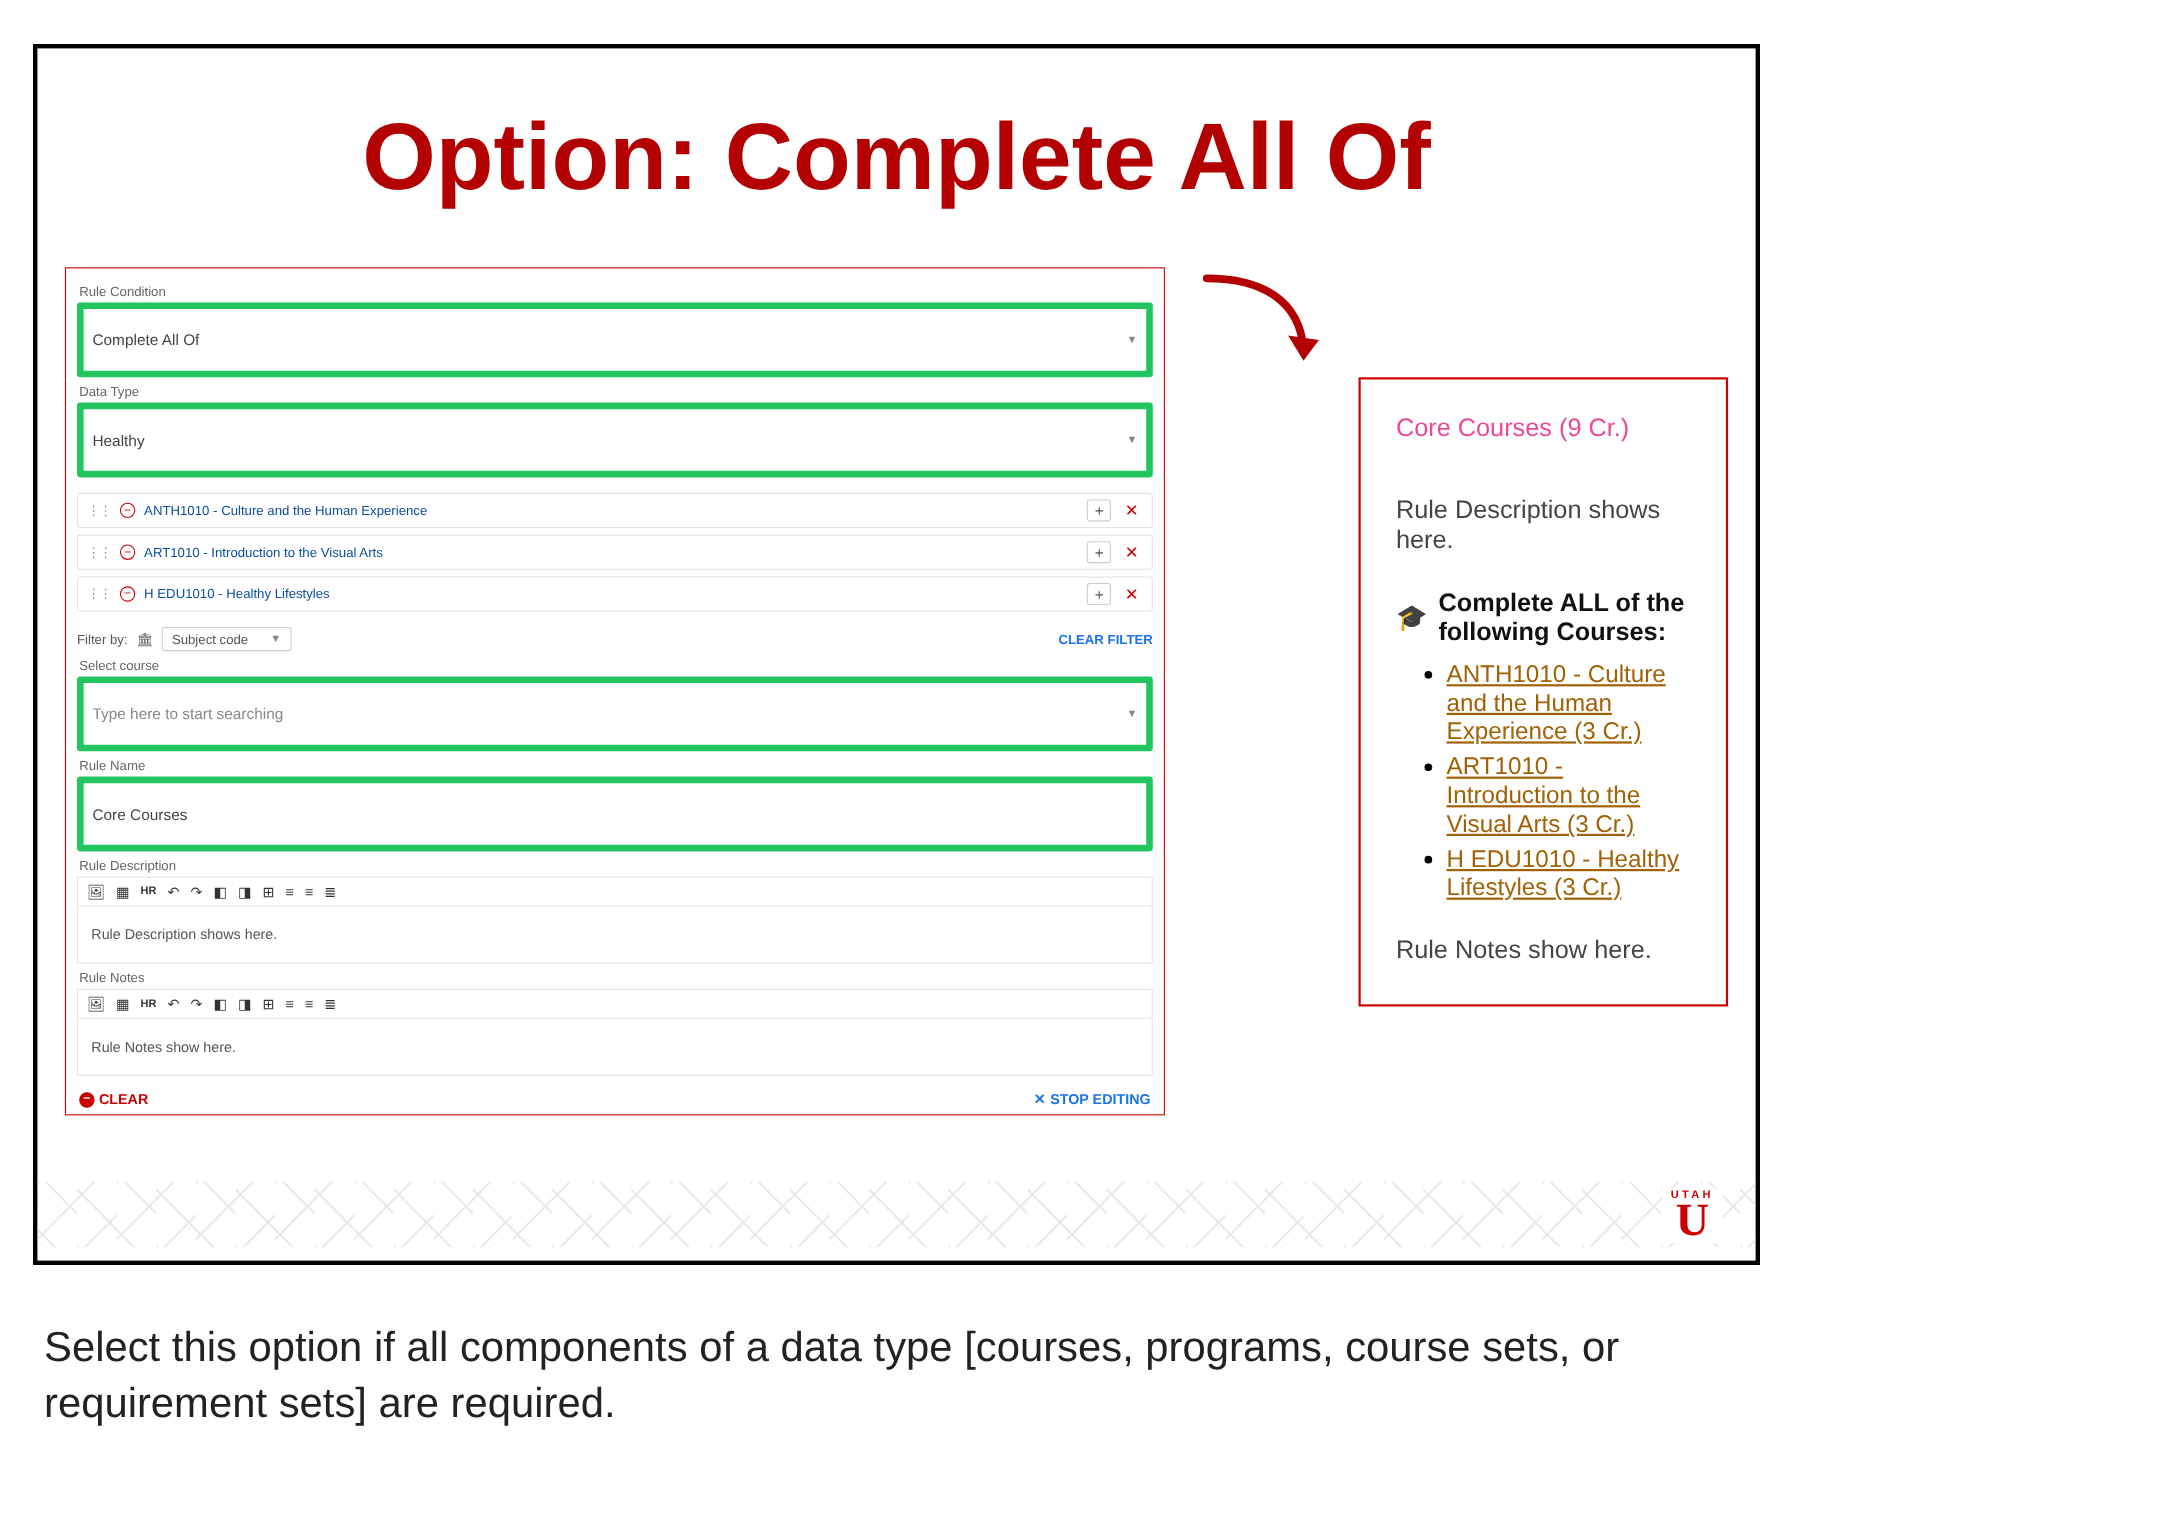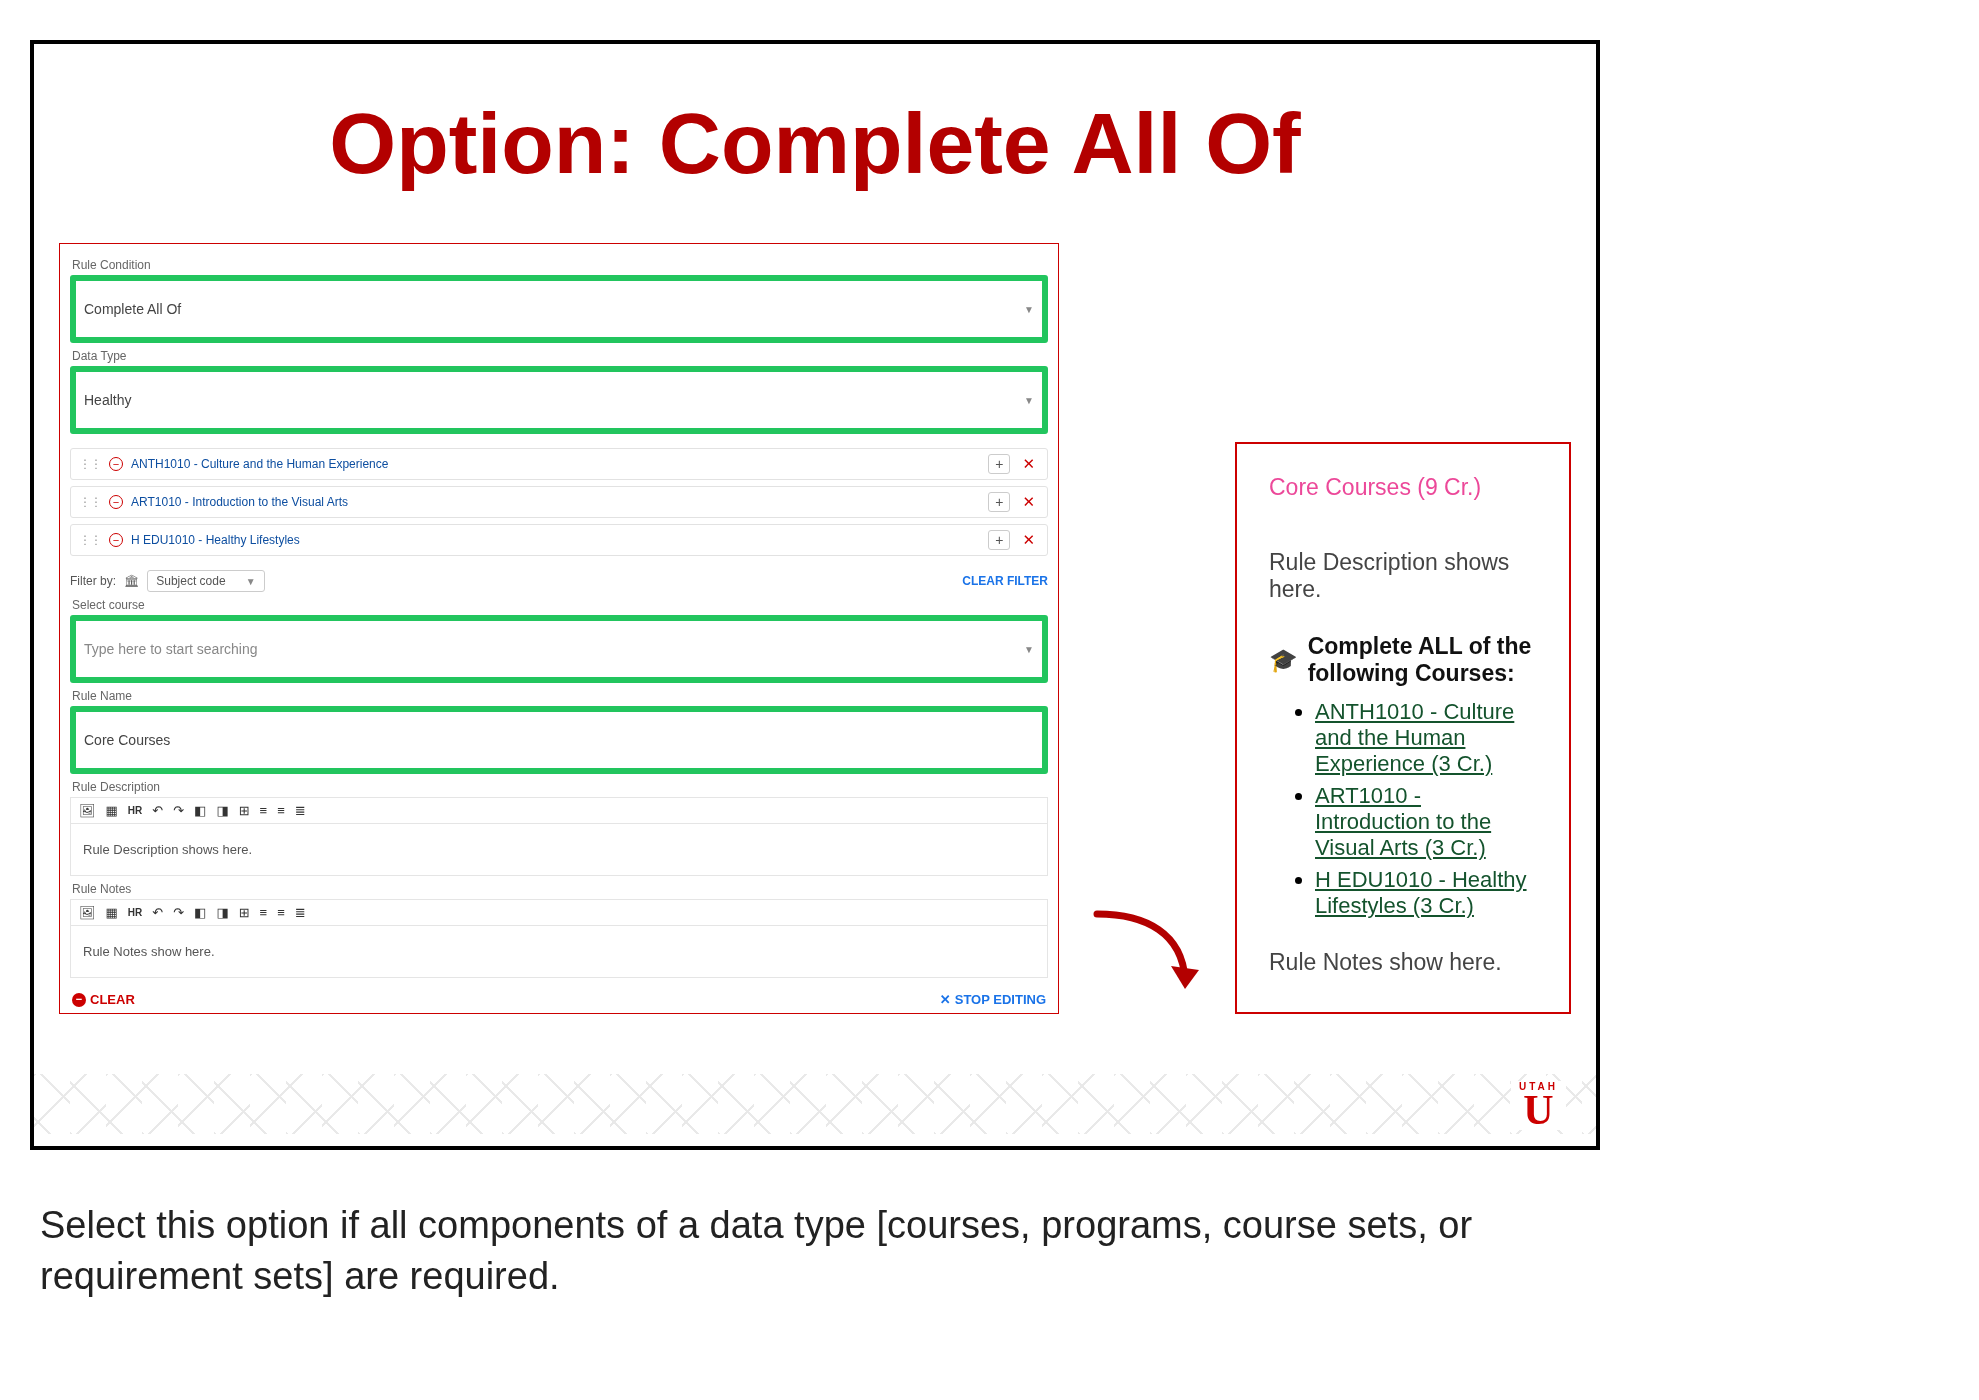--- a/index.html
+++ b/index.html
@@ -25,21 +25,21 @@
   .slide-title {
     text-align: center;
     font-size: 86px;
     font-weight: 700;
     color: #b30000;
     margin: 20px 0 50px 0;
   }
   .columns {
     display: flex;
     gap: 28px;
-    align-items: flex-end;
+    align-items: flex-start;
     margin-bottom: 60px;
   }
   .left-panel {
     flex: 0 0 1000px;
     border: 1px solid #cc0000;
     font-size: 14px;
     color: #555;
     padding: 8px 10px 4px 10px;
   }
   .form-label {
@@ -147,21 +147,21 @@
     display: flex; align-items: center; gap: 10px;
     margin-bottom: 12px;
   }
   .preview-list {
     margin: 0 0 30px 24px;
     padding: 0 0 0 22px;
     font-size: 22px;
   }
   .preview-list li { margin: 6px 0; color: #000; }
   .preview-list a {
-    color: #14532d;
+    color: #a16207;
     text-decoration: underline;
   }
 
   
   .chevrons {
     height: 60px;
     margin: 10px -25px -8px -25px;
     background:
       repeating-linear-gradient(135deg, #e9e9e9 0 2px, transparent 2px 36px),
       repeating-linear-gradient(45deg,  #e9e9e9 0 2px, transparent 2px 36px);

